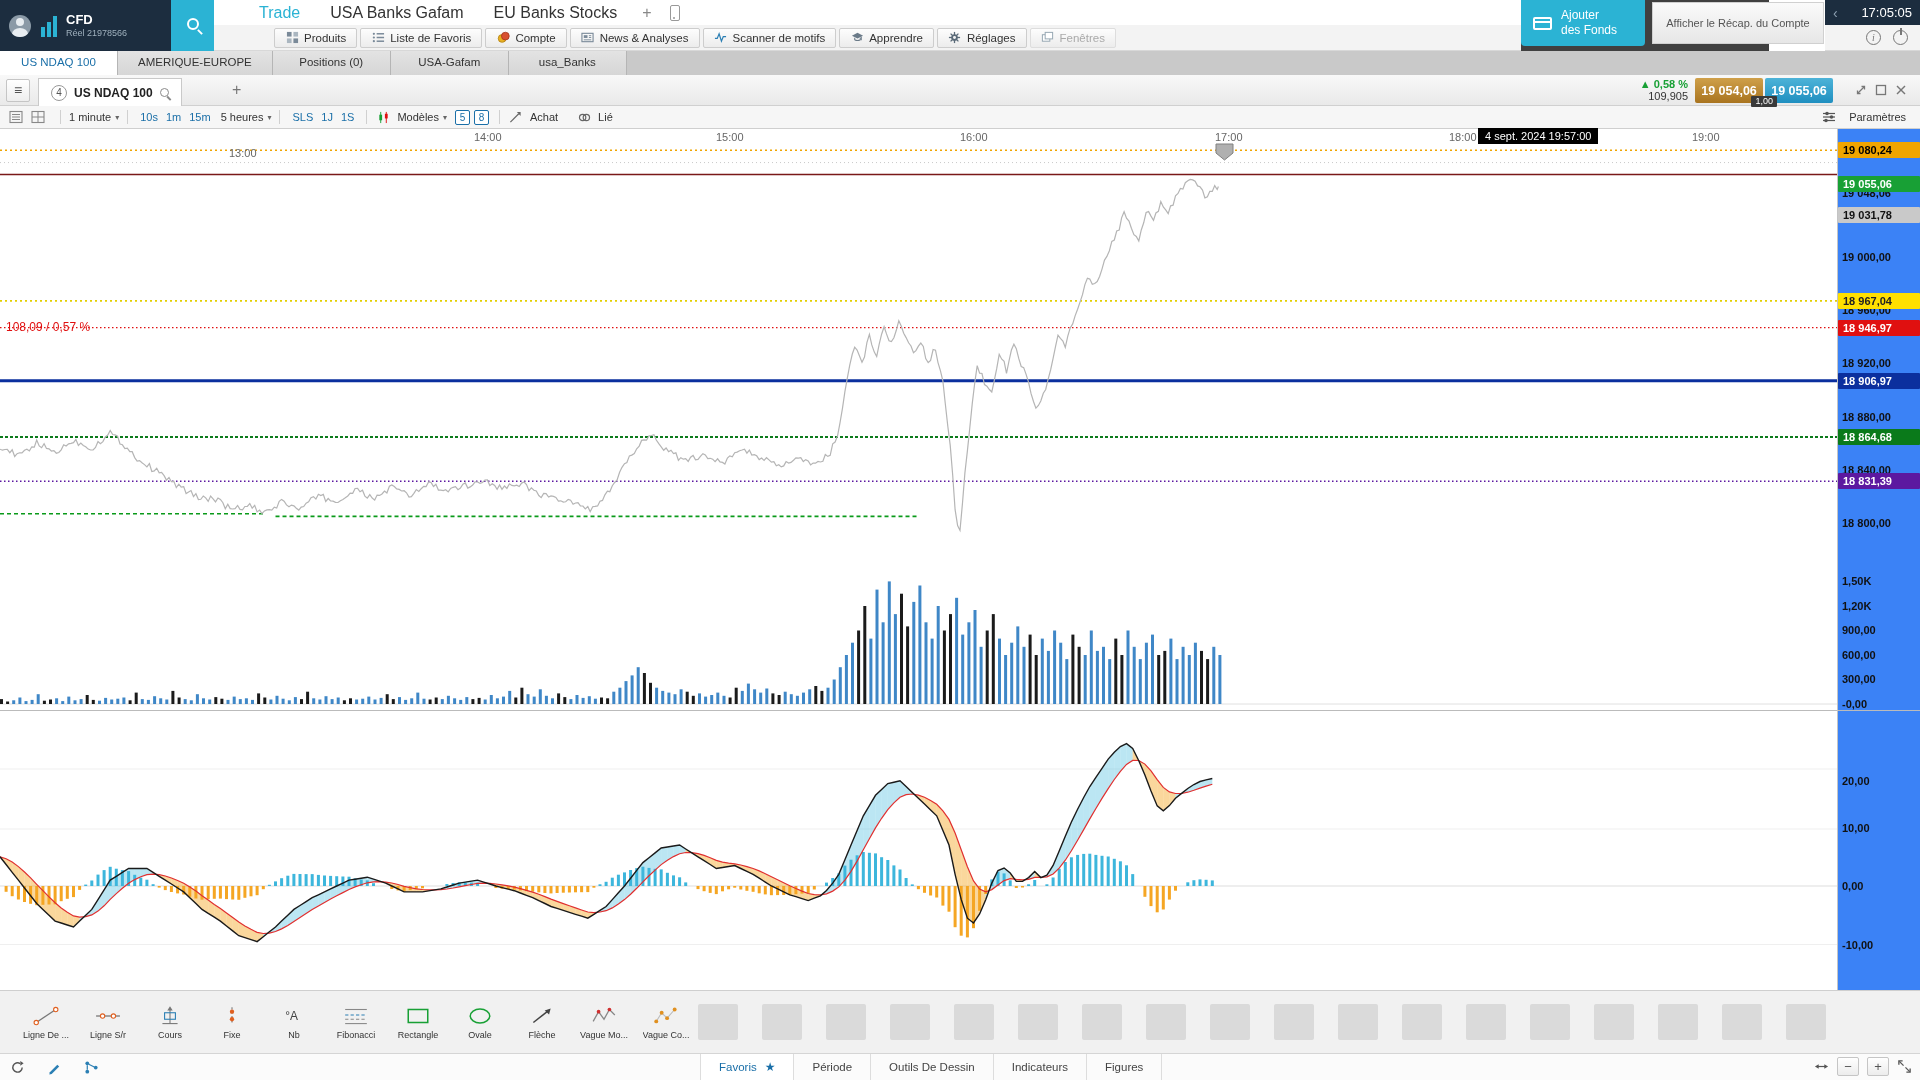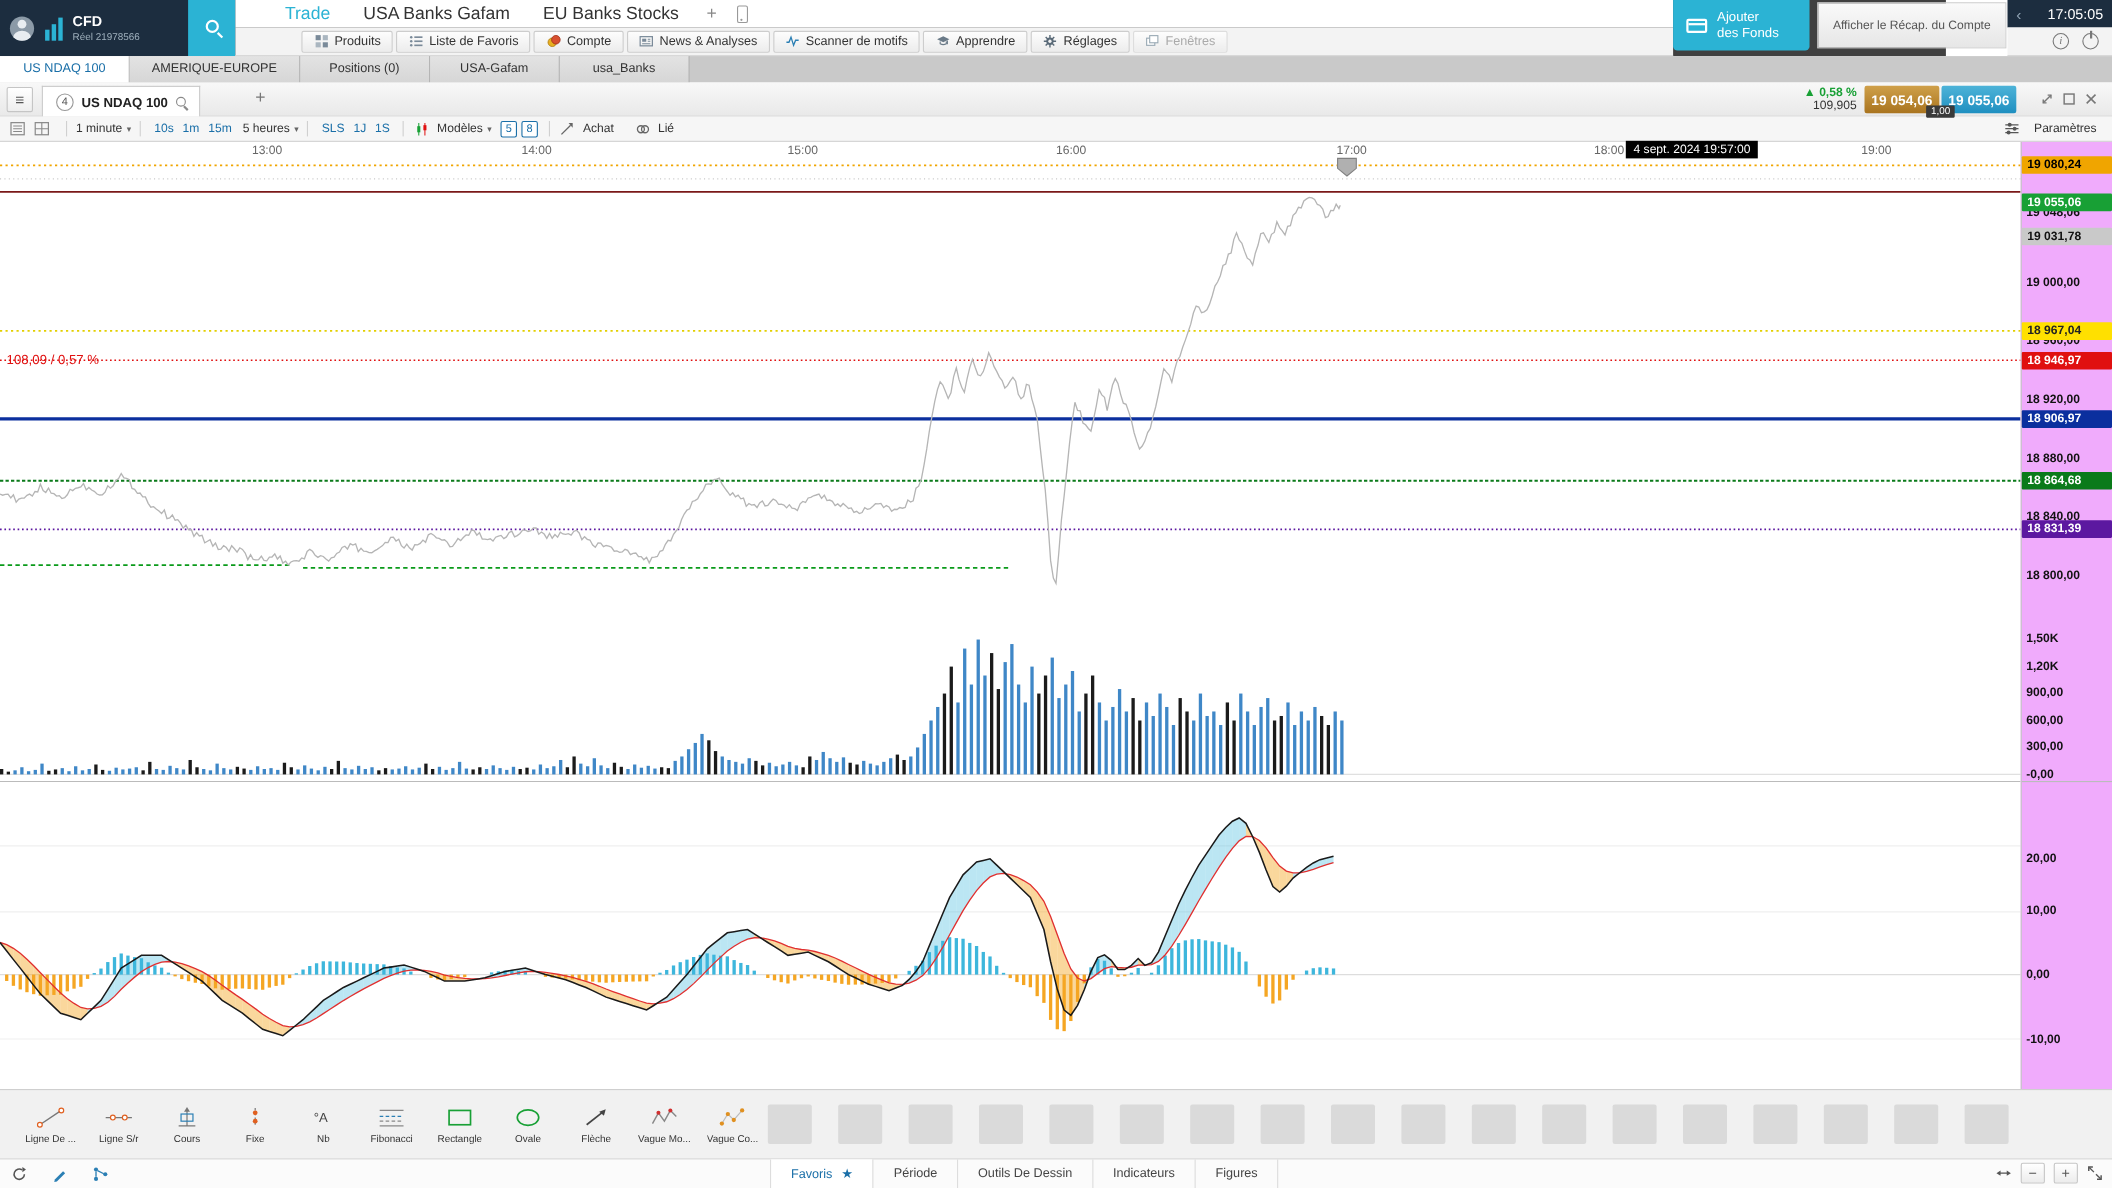--- a/index.html
+++ b/index.html
@@ -74,21 +74,21 @@
 .blue-link{color:#1a6fa8;margin:0 4px;cursor:pointer;white-space:nowrap}
 .badge-b{width:15px;height:15px;border:1px solid #1a6fa8;color:#1a6fa8;background:#fff;display:inline-flex;align-items:center;justify-content:center;font-size:10px;border-radius:2px;margin:0 2px;cursor:pointer}
 .params{position:absolute;right:14px;display:flex;align-items:center;gap:6px;color:#333;cursor:pointer}
 
 
 .plot{position:absolute;top:129px;left:0;width:1920px;height:861px;background:#fff}
 #plot-svg{position:absolute;left:0;top:0}
 .tlab{position:absolute;top:2px;font-size:11px;color:#666}
 .tooltip{position:absolute;left:1478px;top:-1px;background:#000;color:#fff;font-size:11px;padding:2px 7px;z-index:6;white-space:nowrap}
 .left-label{position:absolute;left:6px;top:191px;color:#e01010;font-size:12px}
-#price-axis{position:absolute;left:1837px;top:0;width:83px;height:861px;background:#f0abfc;border-left:1px solid #c4c4c4}
+#price-axis{position:absolute;left:1837px;top:0;width:83px;height:861px;background:#3b82f6;border-left:1px solid #c4c4c4}
 .plab{position:absolute;left:4px;font-size:11px;font-weight:bold;color:#111;height:16px;line-height:16px;white-space:nowrap;z-index:1}
 .plab.box{left:0;width:82px;padding:0 5px;z-index:2;border-radius:1px}
 .vlab{position:absolute;left:4px;font-size:11px;font-weight:bold;color:#111;height:14px;line-height:14px;z-index:1}
 .axis-sep{position:absolute;top:581px;left:0;right:0;height:1px;background:#bbb}
 
 
 .draw-bar{position:absolute;top:990px;left:0;width:1920px;height:63px;background:#f1f1f1;border-top:1px solid #cfcfcf;display:flex;align-items:center;padding-left:22px}
 .tools{display:flex;gap:14px}
 .tool{width:48px;display:flex;flex-direction:column;align-items:center;gap:3px;cursor:pointer}
 .tool .ti svg{width:26px;height:22px;display:block}
@@ -974,21 +974,21 @@
         <rect x="1192.4" y="751.2" width="3" height="5.8" fill="#3db6dc"></rect>
         <rect x="1198.5" y="750.4" width="3" height="6.6" fill="#3db6dc"></rect>
         <rect x="1204.6" y="750.8" width="3" height="6.2" fill="#3db6dc"></rect>
         <rect x="1210.8" y="751.4" width="3" height="5.6" fill="#3db6dc"></rect>
         <path d="M0.0 727.8 L6.1 729.7 L12.2 733.1 L18.4 737.6 L24.5 743.0 L30.6 748.9 L36.7 755.3 L42.9 761.6 L49.0 767.8 L55.1 773.8 L61.2 778.9 L67.3 783.2 L73.5 786.9 L79.6 788.2 L85.7 787.7 L91.8 785.9 L98.0 782.1 L104.1 776.8 L110.2 770.4 L116.3 764.6 L122.4 759.3 L128.6 754.3 L134.7 750.6 L140.8 747.8 L146.9 745.7 L153.1 745.1 L159.2 745.7 L165.3 747.0 L171.4 749.0 L177.6 751.5 L183.7 754.3 L189.8 757.9 L195.9 762.1 L202.0 766.7 L208.2 771.1 L214.3 775.4 L220.4 779.5 L226.5 783.9 L232.7 788.4 L238.8 793.0 L244.9 796.9 L251.0 800.3 L257.1 803.4 L263.3 804.5 L269.4 804.1 L275.5 802.5 L281.6 799.9 L287.8 796.5 L293.9 792.5 L300.0 788.5 L306.1 784.5 L312.2 780.6 L318.4 776.9 L324.5 773.4 L330.6 770.0 L336.7 766.8 L342.9 763.6 L349.0 760.5 L355.1 757.9 L361.2 755.7 L367.3 753.8 L373.5 752.9 L379.6 752.7 L385.7 753.1 L391.8 754.0 L398.0 755.5 L404.1 757.4 L410.2 758.7 L416.3 759.8 L422.5 760.5 L428.6 760.9 L434.7 760.9 L440.8 760.6 L446.9 760.0 L453.1 759.0 L459.2 757.8 L465.3 756.6 L471.4 755.5 L477.6 754.4 L483.7 754.1 L489.8 754.3 L495.9 755.0 L502.0 755.9 L508.2 756.9 L514.3 758.1 L520.4 759.6 L526.5 761.3 L532.7 763.1 L538.8 765.3 L544.9 767.6 L551.0 770.1 L557.1 772.4 L563.3 774.6 L569.4 776.8 L575.5 778.9 L581.6 781.0 L587.8 783.0 L593.9 783.6 L600.0 783.0 L606.1 781.7 L612.3 778.9 L618.4 775.1 L624.5 770.6 L630.6 765.2 L636.7 759.3 L642.9 752.9 L649.0 746.8 L655.1 741.1 L661.2 735.6 L667.4 731.2 L673.5 727.6 L679.6 724.7 L685.7 723.5 L691.8 723.6 L698.0 724.7 L704.1 726.4 L710.2 728.7 L716.3 731.4 L722.5 733.2 L728.6 734.2 L734.7 734.8 L740.8 736.0 L746.9 737.6 L753.1 739.5 L759.2 741.9 L765.3 744.7 L771.4 747.8 L777.6 750.8 L783.7 753.8 L789.8 756.8 L795.9 759.5 L802.0 762.1 L808.2 764.5 L814.3 765.6 L820.4 765.9 L826.5 764.8 L832.7 762.1 L838.8 757.9 L844.9 751.1 L851.0 742.3 L857.1 732.1 L863.3 720.8 L869.4 709.7 L875.5 698.9 L881.6 689.3 L887.8 680.6 L893.9 673.8 L900.0 668.2 L906.1 665.6 L912.3 665.0 L918.4 666.1 L924.5 668.3 L930.6 671.5 L936.7 675.3 L942.9 681.8 L949.0 690.4 L955.1 704.1 L961.2 720.7 L967.4 737.8 L973.5 751.9 L979.6 760.1 L985.7 762.8 L991.8 760.6 L998.0 755.9 L1004.1 751.6 L1010.2 749.7 L1016.3 750.4 L1022.5 750.9 L1028.6 750.3 L1034.7 748.4 L1040.8 748.4 L1046.9 747.9 L1053.1 745.0 L1059.2 739.2 L1065.3 731.2 L1071.4 721.7 L1077.6 711.3 L1083.7 700.6 L1089.8 689.9 L1095.9 679.5 L1102.0 669.4 L1108.2 659.6 L1114.3 650.5 L1120.4 642.3 L1126.5 635.4 L1132.7 631.4 L1138.8 631.5 L1144.9 635.1 L1151.0 641.8 L1157.2 650.6 L1163.3 658.4 L1169.4 662.9 L1175.5 664.5 L1181.6 664.5 L1187.8 663.2 L1193.9 661.3 L1200.0 659.1 L1206.1 657.1 L1212.3 655.2 " fill="none" stroke="#e03030" stroke-width="1.2"></path>
         <path d="M0.0 727.8 L6.1 735.5 L12.2 743.4 L18.4 751.1 L24.5 759.0 L30.6 766.8 L36.7 774.5 L42.9 780.4 L49.0 786.3 L55.1 792.1 L61.2 794.0 L67.3 796.0 L73.5 798.0 L79.6 792.1 L85.7 786.3 L91.8 780.4 L98.0 770.6 L104.1 760.9 L110.2 751.1 L116.3 747.3 L122.4 743.4 L128.6 739.5 L134.7 739.5 L140.8 739.5 L146.9 739.5 L153.1 743.4 L159.2 747.3 L165.3 751.1 L171.4 755.0 L177.6 759.0 L183.7 762.9 L189.8 768.7 L195.9 774.5 L202.0 780.4 L208.2 784.3 L214.3 788.2 L220.4 792.1 L226.5 797.0 L232.7 801.9 L238.8 806.7 L244.9 808.7 L251.0 810.6 L257.1 812.6 L263.3 807.7 L269.4 802.8 L275.5 798.0 L281.6 792.1 L287.8 786.3 L293.9 780.4 L300.0 776.5 L306.1 772.6 L312.2 768.7 L318.4 765.8 L324.5 762.9 L330.6 759.9 L336.7 757.0 L342.9 754.1 L349.0 751.1 L355.1 750.2 L361.2 749.2 L367.3 748.2 L373.5 750.2 L379.6 752.1 L385.7 754.1 L391.8 757.0 L398.0 759.9 L404.1 762.9 L410.2 762.9 L416.3 762.9 L422.5 762.9 L428.6 761.9 L434.7 760.9 L440.8 759.9 L446.9 758.0 L453.1 756.0 L459.2 754.1 L465.3 753.1 L471.4 752.1 L477.6 751.1 L483.7 753.1 L489.8 755.0 L495.9 757.0 L502.0 758.6 L508.2 760.1 L514.3 761.7 L520.4 764.0 L526.5 766.4 L532.7 768.7 L538.8 771.6 L544.9 774.5 L551.0 777.5 L557.1 779.4 L563.3 781.4 L569.4 783.3 L575.5 785.3 L581.6 787.2 L587.8 789.2 L593.9 785.3 L600.0 781.4 L606.1 777.5 L612.3 770.6 L618.4 763.8 L624.5 757.0 L630.6 749.2 L636.7 741.4 L642.9 733.6 L649.0 728.7 L655.1 723.9 L661.2 719.0 L667.4 718.0 L673.5 717.0 L679.6 716.0 L685.7 720.0 L691.8 723.9 L698.0 727.8 L704.1 731.6 L710.2 735.5 L716.3 739.5 L722.5 738.5 L728.6 737.5 L734.7 736.5 L740.8 739.5 L746.9 742.4 L753.1 745.3 L759.2 749.2 L765.3 753.1 L771.4 757.0 L777.6 759.9 L783.7 762.9 L789.8 765.8 L795.9 767.7 L802.0 769.7 L808.2 771.6 L814.3 769.2 L820.4 766.8 L826.5 761.4 L832.7 754.1 L838.8 745.3 L844.9 730.7 L851.0 716.0 L857.1 701.4 L863.3 686.8 L869.4 676.6 L875.5 666.3 L881.6 660.5 L887.8 654.6 L893.9 653.2 L900.0 651.7 L906.1 657.5 L912.3 663.4 L918.4 669.3 L924.5 675.1 L930.6 681.0 L936.7 686.8 L942.9 701.4 L949.0 716.0 L955.1 745.3 L961.2 770.4 L967.4 789.2 L973.5 794.0 L979.6 785.0 L985.7 770.8 L991.8 754.1 L998.0 741.5 L1004.1 739.0 L1010.2 744.0 L1016.3 752.4 L1022.5 752.4 L1028.6 748.6 L1034.7 742.4 L1040.8 748.6 L1046.9 746.1 L1053.1 736.5 L1059.2 721.9 L1065.3 707.3 L1071.4 693.0 L1077.6 680.2 L1083.7 668.5 L1089.8 657.5 L1095.9 648.4 L1102.0 639.3 L1108.2 630.1 L1114.3 623.3 L1120.4 617.6 L1126.5 614.6 L1132.7 619.5 L1138.8 631.7 L1144.9 645.9 L1151.0 661.9 L1157.2 676.9 L1163.3 681.9 L1169.4 676.6 L1175.5 669.3 L1181.6 664.4 L1187.8 659.5 L1193.9 655.5 L1200.0 652.5 L1206.1 650.9 L1212.3 649.5 " fill="none" stroke="#1a1a1a" stroke-width="1.4"></path>
         <path d="M0.0 320.2 L2.4 321.2 L4.9 320.5 L7.3 320.3 L9.8 323.7 L12.2 320.8 L14.7 327.5 L17.1 324.7 L19.6 323.8 L22.0 323.9 L24.5 321.3 L26.9 320.2 L29.4 321.9 L31.8 317.8 L34.3 318.2 L36.7 311.0 L39.2 316.9 L41.6 318.7 L44.1 314.7 L46.5 319.4 L49.0 319.8 L51.4 322.0 L53.9 321.6 L56.3 324.2 L58.8 323.5 L61.2 320.8 L63.7 315.8 L66.1 317.0 L68.6 314.9 L71.0 314.4 L73.5 313.7 L75.9 310.5 L78.4 316.4 L80.8 314.1 L83.3 316.5 L85.7 317.7 L88.2 320.1 L90.6 321.0 L93.1 320.8 L95.5 318.4 L98.0 312.6 L100.4 314.8 L102.9 312.6 L105.3 307.9 L107.8 306.1 L110.2 301.5 L112.7 305.5 L115.1 305.9 L117.6 307.1 L120.0 315.0 L122.4 315.8 L124.9 319.5 L127.3 319.2 L129.8 322.7 L132.2 322.7 L134.7 328.6 L137.1 332.1 L139.6 331.6 L142.0 333.7 L144.5 335.6 L146.9 337.9 L149.4 334.6 L151.8 342.5 L154.3 341.9 L156.7 339.2 L159.2 343.9 L161.6 343.4 L164.1 346.6 L166.5 351.1 L169.0 348.4 L171.4 352.7 L173.9 352.3 L176.3 358.6 L178.8 355.2 L181.2 358.2 L183.7 357.6 L186.1 364.5 L188.6 363.0 L191.0 361.6 L193.5 367.6 L195.9 364.7 L198.4 370.6 L200.8 370.3 L203.3 367.0 L205.7 368.8 L208.2 372.4 L210.6 367.1 L213.1 369.9 L215.5 372.9 L218.0 369.0 L220.4 370.5 L222.9 373.7 L225.3 379.8 L227.8 375.2 L230.2 379.6 L232.7 380.0 L235.1 379.7 L237.6 376.5 L240.0 380.4 L242.5 380.8 L244.9 377.5 L247.3 377.4 L249.8 374.5 L252.2 379.2 L254.7 376.4 L257.1 382.9 L259.6 381.1 L262.0 384.5 L264.5 381.9 L266.9 380.9 L269.4 380.7 L271.8 381.2 L274.3 378.2 L276.7 379.1 L279.2 372.3 L281.6 370.4 L284.1 372.2 L286.5 375.9 L289.0 377.7 L291.4 376.1 L293.9 376.9 L296.3 379.2 L298.8 381.1 L301.2 378.1 L303.7 377.5 L306.1 374.1 L308.6 372.9 L311.0 368.7 L313.5 367.6 L315.9 370.1 L318.4 365.3 L320.8 366.5 L323.3 365.4 L325.7 372.5 L328.2 369.5 L330.6 372.0 L333.1 372.2 L335.5 373.4 L338.0 373.5 L340.4 371.8 L342.9 370.4 L345.3 368.8 L347.8 367.0 L350.2 364.1 L352.7 364.3 L355.1 359.5 L357.6 359.4 L360.0 362.8 L362.5 361.2 L364.9 367.1 L367.3 369.2 L369.8 365.6 L372.2 369.0 L374.7 371.1 L377.1 366.1 L379.6 366.4 L382.0 365.0 L384.5 362.0 L386.9 364.0 L389.4 357.2 L391.8 356.0 L394.3 357.5 L396.7 359.9 L399.2 360.4 L401.6 362.0 L404.1 361.7 L406.5 363.8 L409.0 368.0 L411.4 367.7 L413.9 364.4 L416.3 360.6 L418.8 362.5 L421.2 359.7 L423.7 357.3 L426.1 357.6 L428.6 352.9 L431.0 353.4 L433.5 357.5 L435.9 355.3 L438.4 361.1 L440.8 361.1 L443.3 361.6 L445.7 360.8 L448.2 362.9 L450.6 359.4 L453.1 358.3 L455.5 357.7 L458.0 360.7 L460.4 359.1 L462.9 355.1 L465.3 353.9 L467.8 359.1 L470.2 357.9 L472.7 356.0 L475.1 352.9 L477.6 353.0 L480.0 354.3 L482.5 353.5 L484.9 351.0 L487.4 350.9 L489.8 356.6 L492.2 354.7 L494.7 356.5 L497.1 360.4 L499.6 355.9 L502.0 360.3 L504.5 357.0 L506.9 359.4 L509.4 354.8 L511.8 356.4 L514.3 356.8 L516.7 356.2 L519.2 357.5 L521.6 354.1 L524.1 353.0 L526.5 355.5 L529.0 361.7 L531.4 358.9 L533.9 361.3 L536.3 361.9 L538.8 366.5 L541.2 368.6 L543.7 364.5 L546.1 364.7 L548.6 368.0 L551.0 366.9 L553.5 367.4 L555.9 368.5 L558.4 372.1 L560.8 371.8 L563.3 373.1 L565.7 372.8 L568.2 370.4 L570.6 371.3 L573.1 375.2 L575.5 374.0 L578.0 373.7 L580.4 376.9 L582.9 377.0 L585.3 379.9 L587.8 377.6 L590.2 382.7 L592.7 377.7 L595.1 377.4 L597.6 376.9 L600.0 372.2 L602.5 371.4 L604.9 365.8 L607.4 362.2 L609.8 362.7 L612.3 356.7 L614.7 353.5 L617.1 350.9 L619.6 343.3 L622.0 338.3 L624.5 334.7 L626.9 333.5 L629.4 326.9 L631.8 326.1 L634.3 324.5 L636.7 319.8 L639.2 317.1 L641.6 311.4 L644.1 310.9 L646.5 311.2 L649.0 306.9 L651.4 306.5 L653.9 305.7 L656.3 311.0 L658.8 314.6 L661.2 317.8 L663.7 321.3 L666.1 319.0 L668.6 322.7 L671.0 321.2 L673.5 324.5 L675.9 323.8 L678.4 331.3 L680.8 328.7 L683.3 330.2 L685.7 329.7 L688.2 332.4 L690.6 328.2 L693.1 326.4 L695.5 330.9 L698.0 330.4 L700.4 327.4 L702.9 324.7 L705.3 325.9 L707.8 329.5 L710.2 329.3 L712.7 330.2 L715.1 332.7 L717.6 329.8 L720.0 332.9 L722.5 333.4 L724.9 335.1 L727.4 329.0 L729.8 326.9 L732.3 327.8 L734.7 323.7 L737.1 323.1 L739.6 321.7 L742.0 321.0 L744.5 320.2 L746.9 324.1 L749.4 321.1 L751.8 326.1 L754.3 325.6 L756.7 326.8 L759.2 330.6 L761.6 329.1 L764.1 331.5 L766.5 328.7 L769.0 330.9 L771.4 333.2 L773.9 332.7 L776.3 336.8 L778.8 335.8 L781.2 337.9 L783.7 336.9 L786.1 332.6 L788.6 334.0 L791.0 333.4 L793.5 331.2 L795.9 328.9 L798.4 329.1 L800.8 328.7 L803.3 332.5 L805.7 330.6 L808.2 331.9 L810.6 335.9 L813.1 334.0 L815.5 334.2 L818.0 332.4 L820.4 333.0 L822.9 332.3 L825.3 325.5 L827.8 327.4 L830.2 326.3 L832.7 314.8 L835.1 313.0 L837.6 306.6 L840.0 293.8 L842.5 279.1 L844.9 262.6 L847.4 248.7 L849.8 235.8 L852.3 225.0 L854.7 218.2 L857.1 221.1 L859.6 227.2 L862.0 233.2 L864.5 228.1 L866.9 213.6 L869.4 205.4 L871.8 215.9 L874.3 223.1 L876.7 227.6 L879.2 215.2 L881.6 205.2 L884.1 197.7 L886.5 204.9 L889.0 211.7 L891.4 212.6 L893.9 208.8 L896.3 201.3 L898.8 191.7 L901.2 197.0 L903.7 204.3 L906.1 208.6 L908.6 213.8 L911.0 217.0 L913.5 223.8 L915.9 221.6 L918.4 217.2 L920.8 214.1 L923.3 217.5 L925.7 229.5 L928.2 233.5 L930.6 231.4 L933.1 220.5 L935.5 221.2 L938.0 233.6 L940.4 241.7 L942.9 252.1 L945.3 274.8 L947.8 297.3 L950.2 316.1 L952.7 346.2 L955.1 380.7 L957.6 396.6 L960.0 401.4 L962.5 374.0 L964.9 343.9 L967.4 321.9 L969.8 298.8 L972.3 274.1 L974.7 254.3 L977.2 236.7 L979.6 244.2 L982.0 244.5 L984.5 255.6 L986.9 257.2 L989.4 260.5 L991.8 263.0 L994.3 251.3 L996.7 239.7 L999.2 225.3 L1001.6 230.0 L1004.1 232.2 L1006.5 244.3 L1009.0 232.0 L1011.4 221.0 L1013.9 215.2 L1016.3 219.6 L1018.8 229.7 L1021.2 237.5 L1023.7 238.6 L1026.1 245.4 L1028.6 253.4 L1031.0 264.4 L1033.5 272.5 L1035.9 279.2 L1038.4 276.5 L1040.8 272.0 L1043.3 264.3 L1045.7 260.5 L1048.2 249.8 L1050.6 241.0 L1053.1 229.4 L1055.5 217.6 L1058.0 206.2 L1060.4 209.3 L1062.9 212.0 L1065.3 218.5 L1067.8 207.2 L1070.2 198.9 L1072.7 194.9 L1075.1 186.9 L1077.6 180.2 L1080.0 173.1 L1082.5 165.7 L1084.9 155.6 L1087.4 149.3 L1089.8 150.1 L1092.3 155.3 L1094.7 154.5 L1097.2 152.6 L1099.6 147.5 L1102.0 140.1 L1104.5 131.1 L1106.9 127.4 L1109.4 121.7 L1111.8 112.4 L1114.3 111.0 L1116.7 102.0 L1119.2 101.0 L1121.6 88.8 L1124.1 82.7 L1126.5 89.2 L1129.0 92.1 L1131.4 99.3 L1133.9 105.7 L1136.3 107.4 L1138.8 112.0 L1141.2 101.2 L1143.7 93.8 L1146.1 83.5 L1148.6 82.6 L1151.0 87.1 L1153.5 91.4 L1155.9 84.0 L1158.4 82.3 L1160.8 72.6 L1163.3 77.9 L1165.7 80.9 L1168.2 84.6 L1170.6 76.8 L1173.1 76.2 L1175.5 66.8 L1178.0 64.5 L1180.4 59.4 L1182.9 60.1 L1185.3 53.7 L1187.8 51.8 L1190.2 50.4 L1192.7 50.9 L1195.1 52.3 L1197.6 56.9 L1200.0 57.8 L1202.5 61.1 L1204.9 68.9 L1207.4 67.8 L1209.8 62.3 L1212.3 62.4 L1214.7 56.6 L1217.2 60.5 L1218.4 57.5" fill="none" stroke="#b5b5b5" stroke-width="1.2"></path>
         <polygon points="1216,15 1233,15 1233,24 1224.5,31 1216,24" fill="#b0b0b0" stroke="#808080"></polygon>
       </svg>
     <div id="time-axis">
-        <span class="tlab" style="left: 229px;">13:00</span>
+        <span class="tlab" style="left: 229px; margin-top: 16px;">13:00</span>
         <span class="tlab" style="left: 474px;">14:00</span>
         <span class="tlab" style="left: 716px;">15:00</span>
         <span class="tlab" style="left: 960px;">16:00</span>
         <span class="tlab" style="left: 1205px; margin-left: 10px;">17:00</span>
         <span class="tlab" style="left: 1449px;">18:00</span>
         <span class="tlab" style="left: 1692px;">19:00</span>
       </div>
     <div class="tooltip">4 sept. 2024 19:57:00</div>
     <div class="left-label">108,09 / 0,57 %</div>
     <div id="price-axis">

